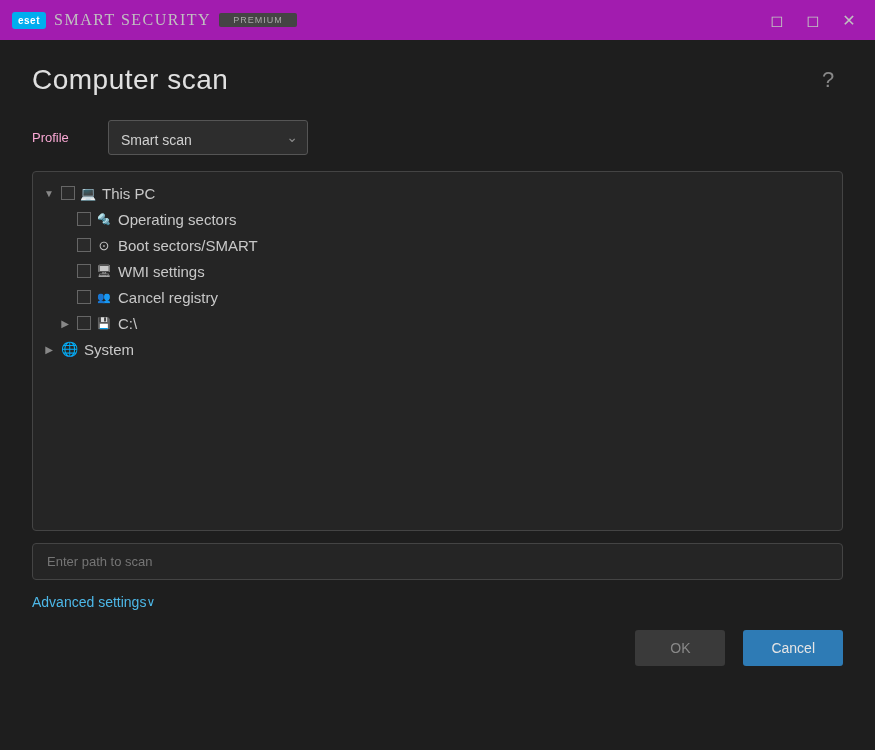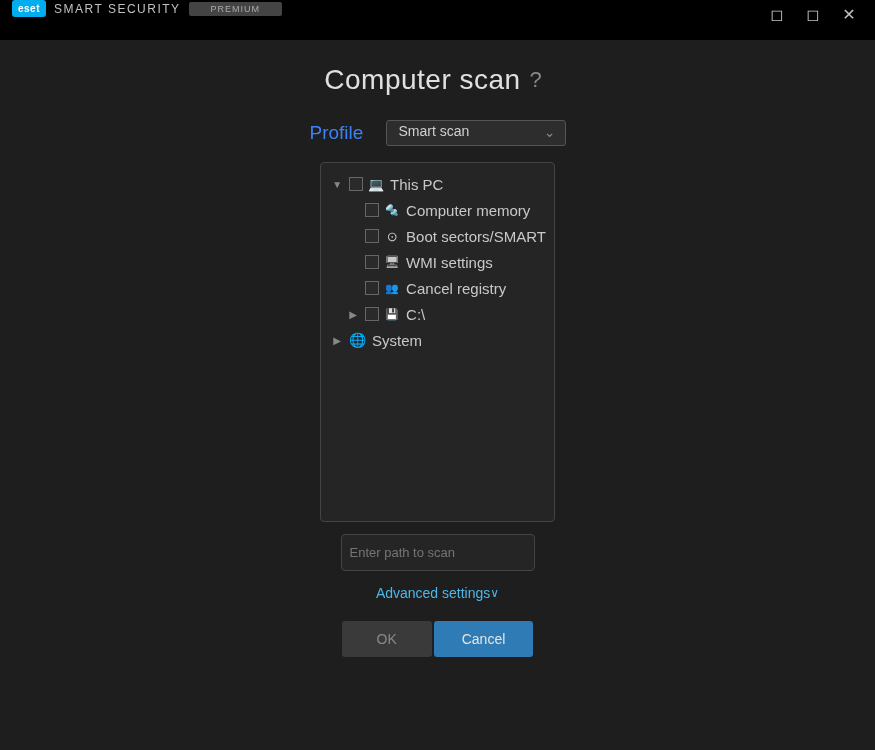--- a/index.html
+++ b/index.html
@@ -9,23 +9,23 @@
       height: 750px;
       background: #1e1e1e;
       font-family: 'Segoe UI', Arial, sans-serif;
       color: #d0d0d0;
       overflow: hidden;
     }
 
     
     .titlebar {
       height: 40px;
-      background: #000000;
-      display: flex;
-      align-items: flex-start;
+      background: #a21caf;
+      display: flex;
+      align-items: center;
       padding: 0 12px;
       user-select: none;
     }
 
     .titlebar-logo {
       display: flex;
       align-items: center;
       gap: 8px;
     }
 
@@ -34,30 +34,31 @@
       color: white;
       font-size: 10px;
       font-weight: bold;
       padding: 3px 6px;
       border-radius: 3px;
       letter-spacing: 0.5px;
     }
 
     .titlebar-title {
       color: #c0c0c0;
-      font-size: 12px;
+      font-size: 16px;
       font-weight: 400;
       letter-spacing: 1.5px;
+      font-family: Liberation Serif, serif;
     }
 
     .premium-badge {
       background: #444;
       color: #aaa;
       font-size: 9px;
-      padding: 2px 22px;
+      padding: 2px 14px;
       border-radius: 2px;
       letter-spacing: 1px;
     }
 
     .titlebar-spacer { flex: 1; }
 
     .titlebar-buttons {
       display: flex;
       gap: 8px;
       align-items: center;
@@ -76,21 +77,20 @@
       justify-content: center;
       border-radius: 3px;
     }
 
     
     .main-content {
       padding: 24px 32px 20px 32px;
       height: calc(750px - 40px);
       display: flex;
       flex-direction: column;
-      align-items: center;
     }
 
     .page-header {
       display: flex;
       align-items: center;
       justify-content: space-between;
       margin-bottom: 24px;
     }
 
     .page-title {
@@ -115,36 +115,36 @@
 
     
     .profile-row {
       display: flex;
       align-items: center;
       margin-bottom: 16px;
       gap: 16px;
     }
 
     .profile-label {
-      font-size: 19px;
-      color: #3b82f6;
+      font-size: 13px;
+      color: #f9a8d4;
       min-width: 60px;
     }
 
     .profile-select {
       background: #2d2d2d;
       border: 1px solid #555;
       color: #d0d0d0;
       font-size: 14px;
-      padding: 2px 32px 6px 12px;
+      padding: 11px 32px 6px 12px;
       border-radius: 3px;
       appearance: none;
       -webkit-appearance: none;
       cursor: pointer;
-      width: 180px;
+      width: 200px;
       position: relative;
     }
 
     .profile-select-wrapper {
       position: relative;
       display: inline-block;
     }
 
     .profile-select-wrapper::after {
       content: '⌄';
@@ -227,21 +227,21 @@
       margin-top: 12px;
     }
 
     .path-input {
       width: 100%;
       background: #252525;
       border: 1px solid #444;
       border-radius: 4px;
       color: #888;
       font-size: 13px;
-      padding: 10px 8px;
+      padding: 10px 14px;
       outline: none;
     }
 
     
     .advanced-row {
       margin-top: 14px;
       display: flex;
       align-items: center;
       cursor: pointer;
     }
@@ -254,21 +254,21 @@
 
     .chevron-down {
       color: #4db8e8;
       font-size: 12px;
     }
 
     
     .footer-buttons {
       display: flex;
       justify-content: flex-end;
-      gap: 2px;
+      gap: 18px;
       margin-top: 20px;
       padding-bottom: 10px;
     }
 
     .btn {
       padding: 10px 28px;
       font-size: 14px;
       border: none;
       border-radius: 3px;
       cursor: pointer;
@@ -332,21 +332,21 @@
       <span class="tree-toggle">▼</span>
       <span class="tree-checkbox"></span>
       <span class="tree-icon">💻</span>
       <span class="tree-label">This PC</span>
     </div>
 
     <div class="tree-item indent1">
       <span class="tree-toggle" style="visibility:hidden;">▶</span>
       <span class="tree-checkbox"></span>
       <span class="tree-icon" style="font-size:11px;">🔩</span>
-      <span class="tree-label">Computer memory</span>
+      <span class="tree-label">Operating sectors</span>
     </div>
 
     <div class="tree-item indent1">
       <span class="tree-toggle" style="visibility:hidden;">▶</span>
       <span class="tree-checkbox"></span>
       <span class="tree-icon" style="font-size:13px;">⊙</span>
       <span class="tree-label">Boot sectors/SMART</span>
     </div>
 
     <div class="tree-item indent1">

